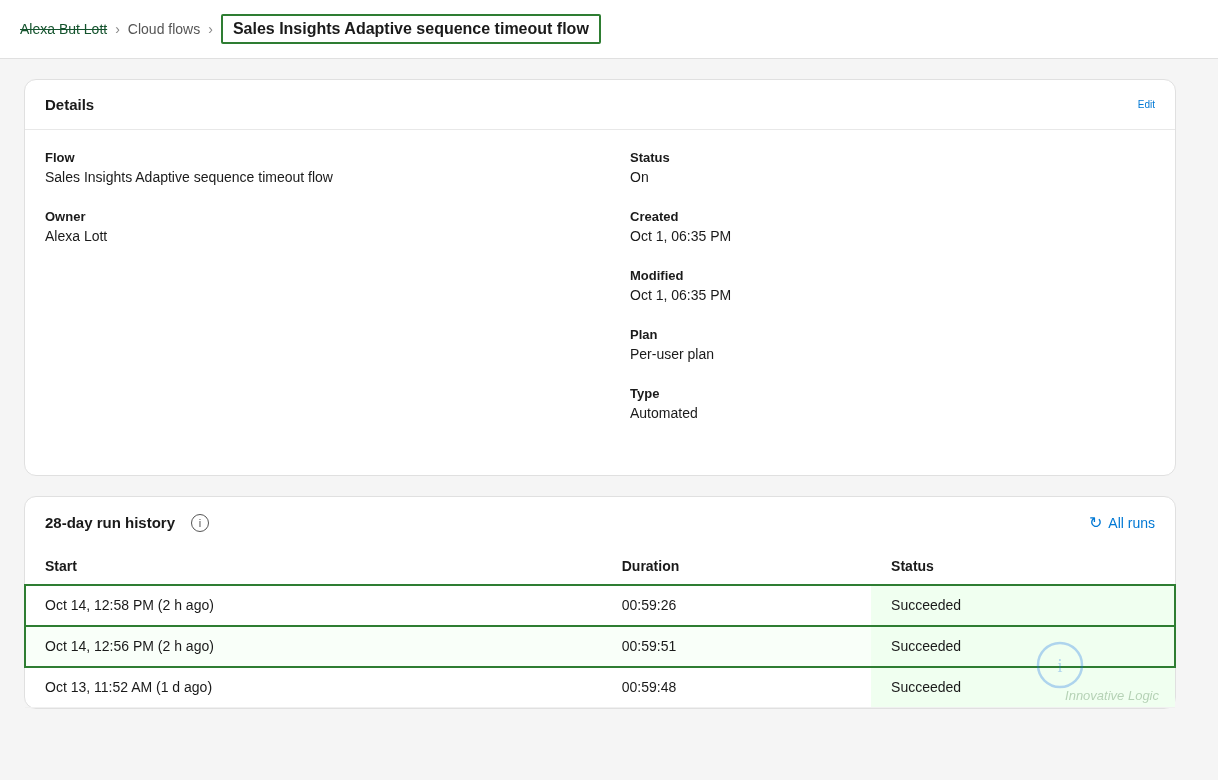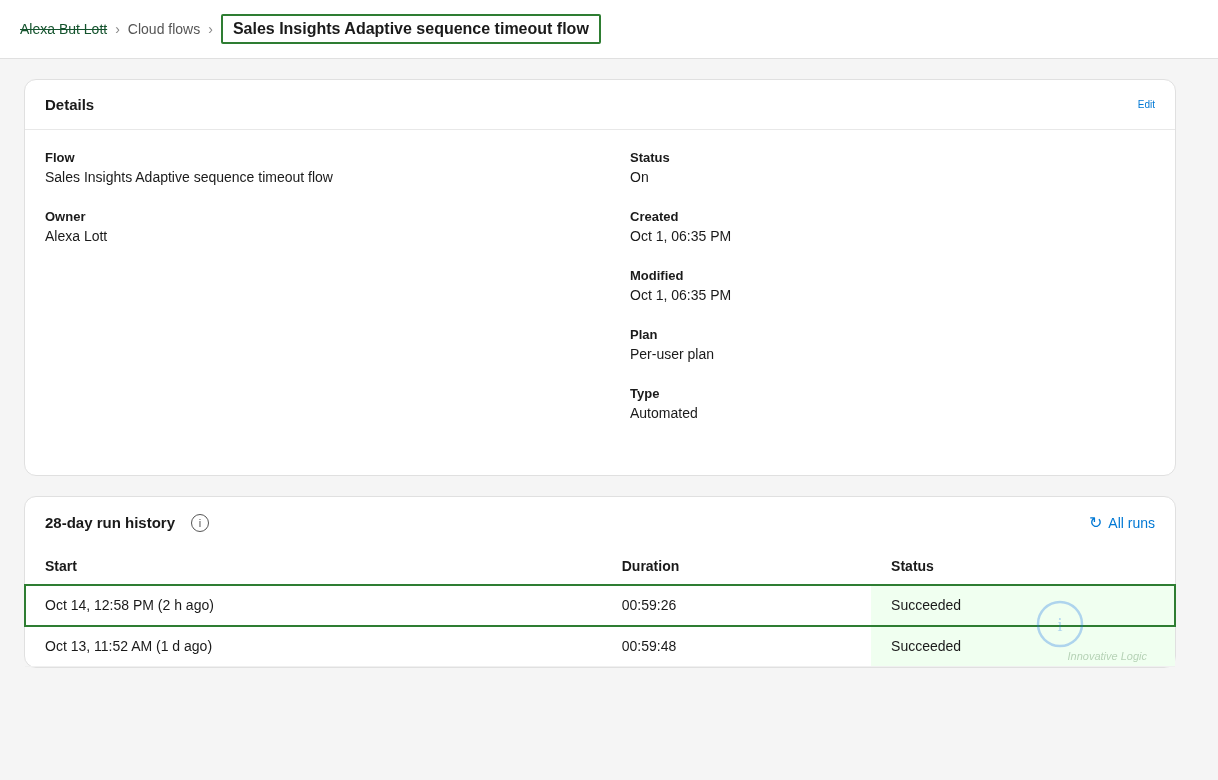--- a/index.html
+++ b/index.html
@@ -255,33 +255,38 @@
             <th>Duration</th>
             <th>Status</th>
           </tr>
         </thead>
         <tbody id="run-history-tbody">
         <tr style="outline: rgb(46, 125, 50) solid 2px; outline-offset: -1px;">
               <td>Oct 14, 12:58 PM (2 h ago)</td>
               <td>00:59:26</td>
               <td style="background: rgb(240, 255, 240);">Succeeded</td>
             </tr>
+            <tr style="outline: rgb(46, 125, 50) solid 2px; outline-offset: -1px; background: rgb(249, 255, 249);">
+              <td>Oct 14, 12:56 PM (2 h ago)</td>
+              <td>00:59:51</td>
+              <td style="background: rgb(240, 255, 240);">Succeeded</td>
+            </tr>
             <tr>
               <td>Oct 13, 11:52 AM (1 d ago)</td>
               <td>00:59:48</td>
               <td style="background: rgb(240, 255, 240);">Succeeded</td>
             </tr>
           </tbody>
       </table>
 
       <div style="position:absolute;bottom:15px;right:90px;opacity:0.3;pointer-events:none;">
         <svg width="50" height="50" viewBox="0 0 50 50">
           <circle cx="25" cy="25" r="22" fill="none" stroke="#1a73e8" stroke-width="2.5"></circle>
           <text x="25" y="32" text-anchor="middle" font-size="18" fill="#1a73e8" font-family="serif">i</text>
         </svg>
       </div>
-      <div style="position:absolute;bottom:5px;right:28px;opacity:0.3;pointer-events:none;font-size:11px;font-style:italic;color:#2e6b2e;">
+      <div style="position:absolute;bottom:5px;right:16px;opacity:0.3;pointer-events:none;font-size:13px;font-style:italic;color:#2e6b2e;">
         Innovative Logic
       </div>
     </div>
   </div>
 
 </div>
 
 </body></html>

